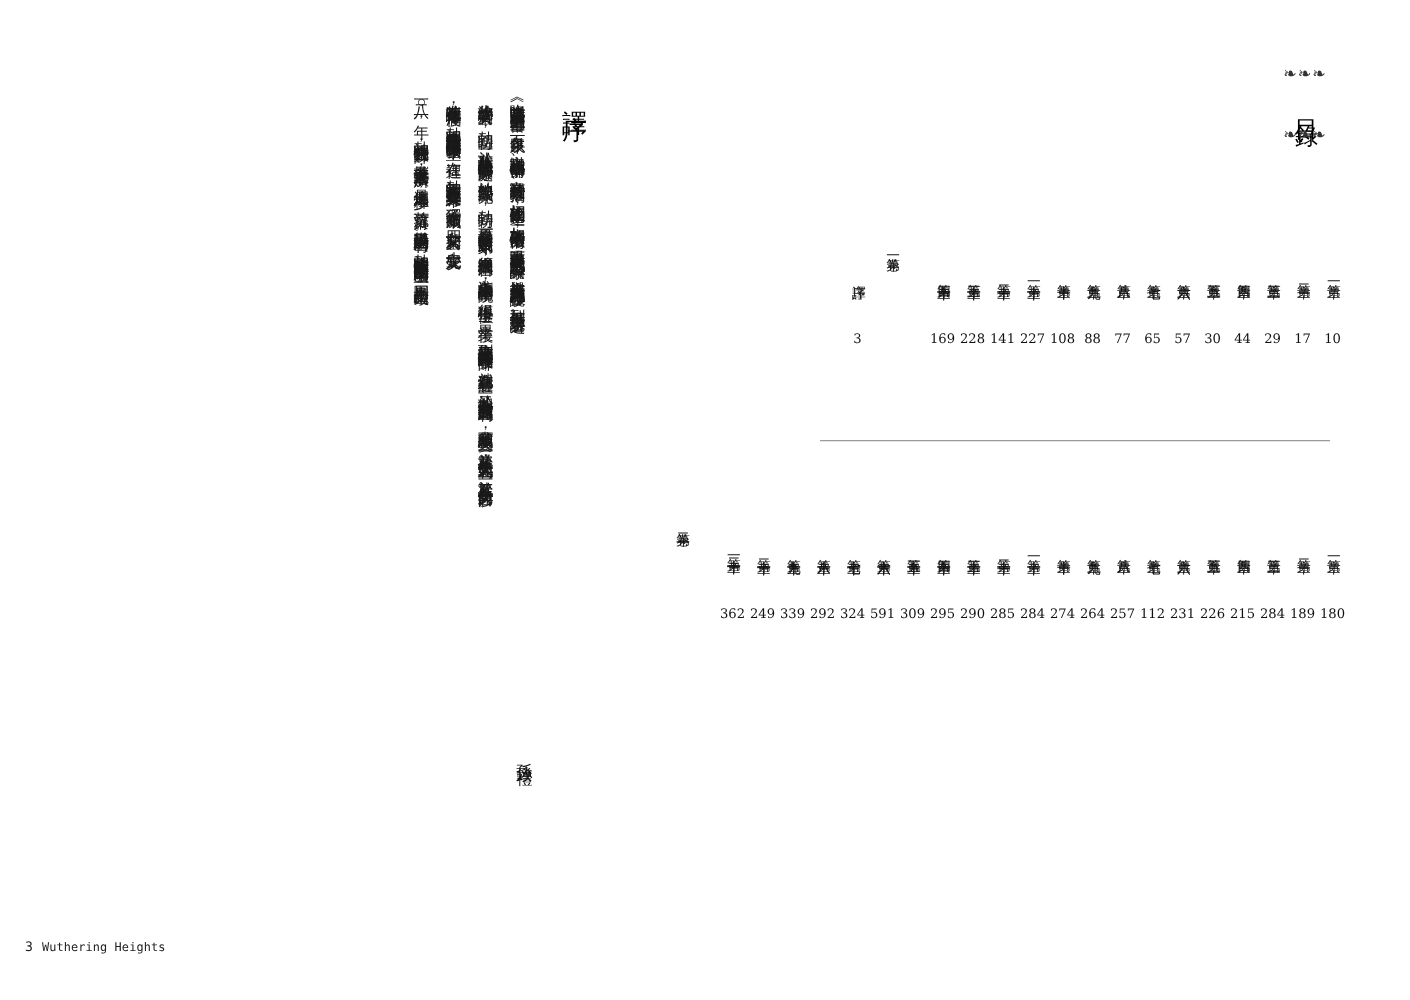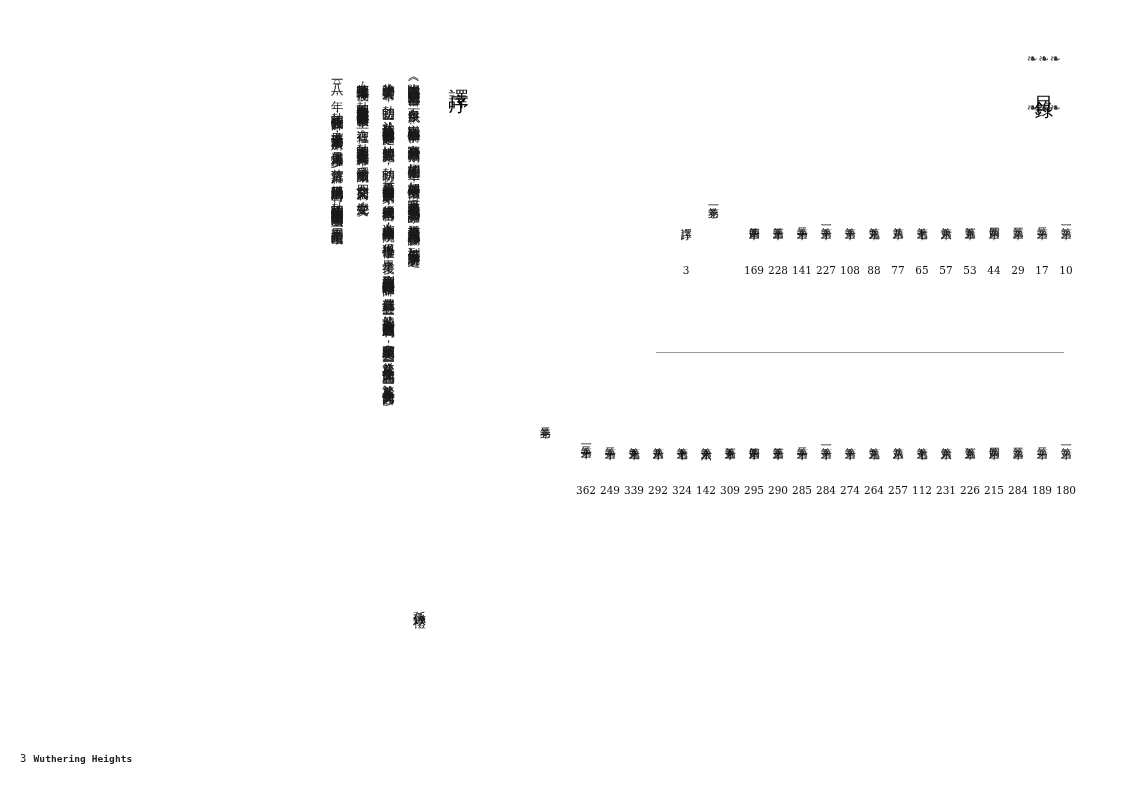--- a/index.html
+++ b/index.html
@@ -68,21 +68,21 @@
     bottom: 36px;
     font-family: "DejaVu Sans Mono", monospace;
     font-size: 10px;
     color: #222;
     letter-spacing: 0.02em;
     display: flex;
     align-items: baseline;
     gap: 7px;
   }
   .folio .num { font-size: 10.5px; }
-  .folio .bookname { font-weight: bold; font-size: 9.5px; letter-spacing: 0.01em; }
+  .folio .bookname { font-weight: normal; font-size: 9.5px; letter-spacing: 0.01em; }
 
   
   .toc-head {
     position: absolute;
     top: 52px;
     right: 44px;
     width: 80px;
     text-align: center;
   }
   .toc-head .orn {
@@ -187,21 +187,21 @@
       <span class="title">目錄</span>
       <span class="orn orn-bot">❧❧❧</span>
     </div>
 
     <div class="toc-block toc-vol1">
       <div class="toc-row">
           <div class="toc-entry"><span class="label">第一章</span><span class="pg">10</span></div>
           <div class="toc-entry"><span class="label">第二章</span><span class="pg">17</span></div>
           <div class="toc-entry"><span class="label">第三章</span><span class="pg">29</span></div>
           <div class="toc-entry"><span class="label">第四章</span><span class="pg">44</span></div>
-          <div class="toc-entry"><span class="label">第五章</span><span class="pg">53</span></div>
+          <div class="toc-entry"><span class="label">第五章</span><span class="pg">30</span></div>
           <div class="toc-entry"><span class="label">第六章</span><span class="pg">57</span></div>
           <div class="toc-entry"><span class="label">第七章</span><span class="pg">65</span></div>
           <div class="toc-entry"><span class="label">第八章</span><span class="pg">77</span></div>
           <div class="toc-entry"><span class="label">第九章</span><span class="pg">88</span></div>
           <div class="toc-entry"><span class="label">第十章</span><span class="pg">108</span></div>
           <div class="toc-entry"><span class="label">第十一章</span><span class="pg">227</span></div>
           <div class="toc-entry"><span class="label">第十二章</span><span class="pg">141</span></div>
           <div class="toc-entry"><span class="label">第十三章</span><span class="pg">228</span></div>
           <div class="toc-entry"><span class="label">第十四章</span><span class="pg">169</span></div>
           <div class="vol-label"><span class="label">第一卷</span></div>
@@ -221,21 +221,21 @@
           <div class="toc-entry"><span class="label">第六章</span><span class="pg">231</span></div>
           <div class="toc-entry"><span class="label">第七章</span><span class="pg">112</span></div>
           <div class="toc-entry"><span class="label">第八章</span><span class="pg">257</span></div>
           <div class="toc-entry"><span class="label">第九章</span><span class="pg">264</span></div>
           <div class="toc-entry"><span class="label">第十章</span><span class="pg">274</span></div>
           <div class="toc-entry"><span class="label">第十一章</span><span class="pg">284</span></div>
           <div class="toc-entry"><span class="label">第十二章</span><span class="pg">285</span></div>
           <div class="toc-entry"><span class="label">第十三章</span><span class="pg">290</span></div>
           <div class="toc-entry"><span class="label">第十四章</span><span class="pg">295</span></div>
           <div class="toc-entry"><span class="label">第十五章</span><span class="pg">309</span></div>
-          <div class="toc-entry"><span class="label">第十六章</span><span class="pg">142</span></div>
+          <div class="toc-entry"><span class="label">第十六章</span><span class="pg">591</span></div>
           <div class="toc-entry"><span class="label">第十七章</span><span class="pg">324</span></div>
           <div class="toc-entry"><span class="label">第十八章</span><span class="pg">292</span></div>
           <div class="toc-entry"><span class="label">第十九章</span><span class="pg">339</span></div>
           <div class="toc-entry"><span class="label">第二十章</span><span class="pg">249</span></div>
           <div class="toc-entry"><span class="label">第二十一章</span><span class="pg">362</span></div>
           <div class="vol-label"><span class="label">第二卷</span></div>
         </div>
     </div>
   </div>
 </div>

